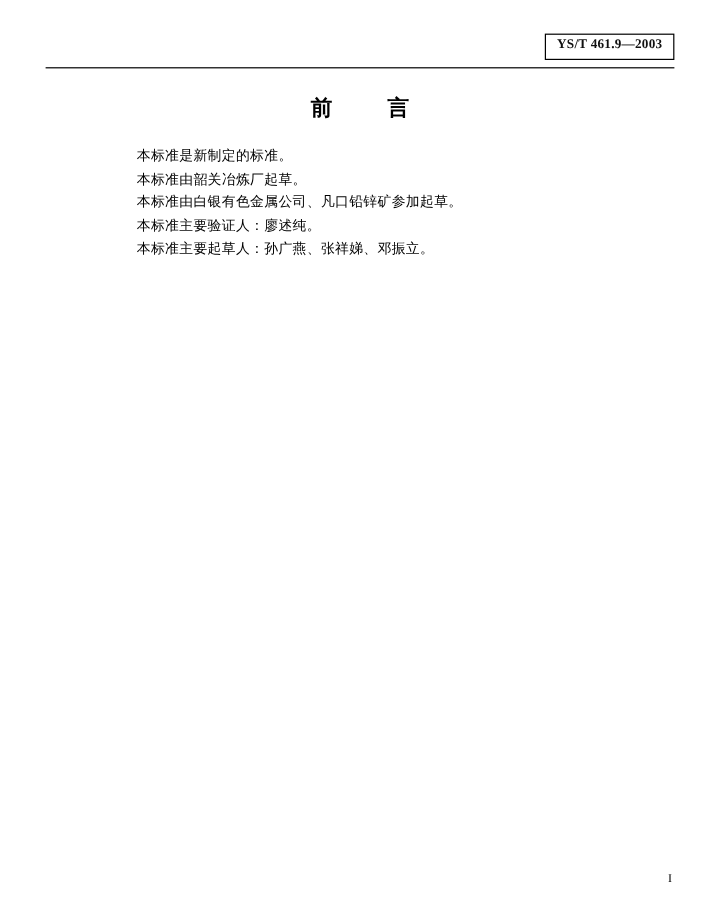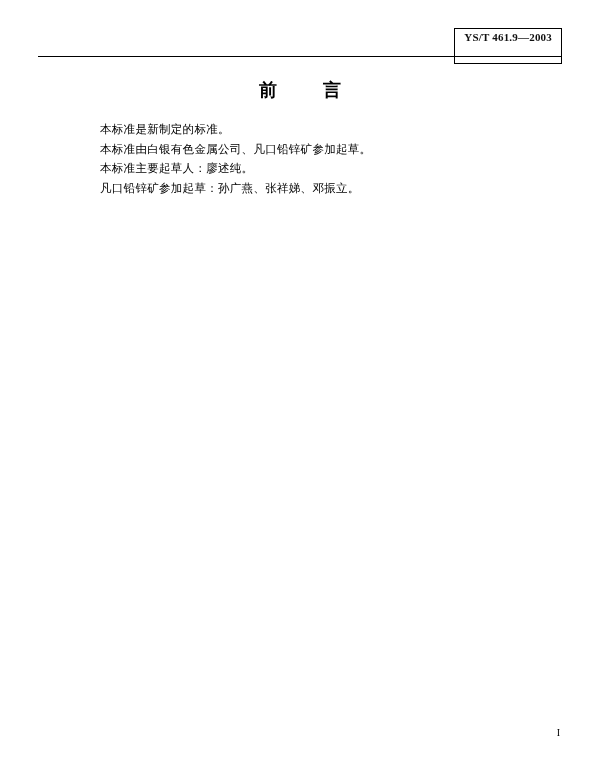--- a/index.html
+++ b/index.html
@@ -24,21 +24,21 @@
     height: 764px;
     background: #ffffff;
   }
 
   
   .std-number-box {
     position: absolute;
     top: 28px;
     right: 38px;
     border: 1px solid #000000;
-    padding: 3px 9px 20px 9px;
+    padding: 3px 9px 6px 9px;
     font-size: 11px;
     letter-spacing: 0.2px;
     line-height: 1;
     font-family: "Liberation Serif", "DejaVu Serif", serif;
     font-weight: bold;
     color: #111111;
     background: #ffffff;
   }
 
   
@@ -63,21 +63,21 @@
     letter-spacing: 14px;
     text-indent: 14px;
     font-family: "DejaVu Sans", "Liberation Sans", sans-serif;
     color: #000000;
   }
 
   
   .body-block {
     position: absolute;
     top: 120px;
-    left: 100px;
+    left: 114px;
     width: 420px;
   }
   .para {
     font-size: 11.5px;
     line-height: 19.5px;
     letter-spacing: 0.3px;
     color: #000000;
     white-space: nowrap;
     font-family: "DejaVu Sans", "Liberation Sans", sans-serif;
   }
@@ -108,22 +108,23 @@
 <div class="page">
 
   <div class="std-number-box">YS/T 461.9—2003</div>
 
   <div class="header-rule"></div>
 
   <div class="doc-title">前　言</div>
 
   <div class="body-block">
     <div class="para">本标准是新制定的标准。</div>
+    <div class="para">本标准由韶关冶炼厂起草。</div>
     <div class="para">本标准由白银有色金属公司、凡口铅锌矿参加起草。</div>
-    <div class="para">本标准主要起草人：廖述纯。</div>
-    <div class="para">凡口铅锌矿参加起草：孙广燕、张祥娣、邓振立。</div>
+    <div class="para">本标准主要验证人：廖述纯。</div>
+    <div class="para">本标准主要起草人：孙广燕、张祥娣、邓振立。</div>
   </div>
 
   <div class="footer-rule"></div>
 
   <div class="page-number">I</div>
 
 </div>
 
 </body></html>

